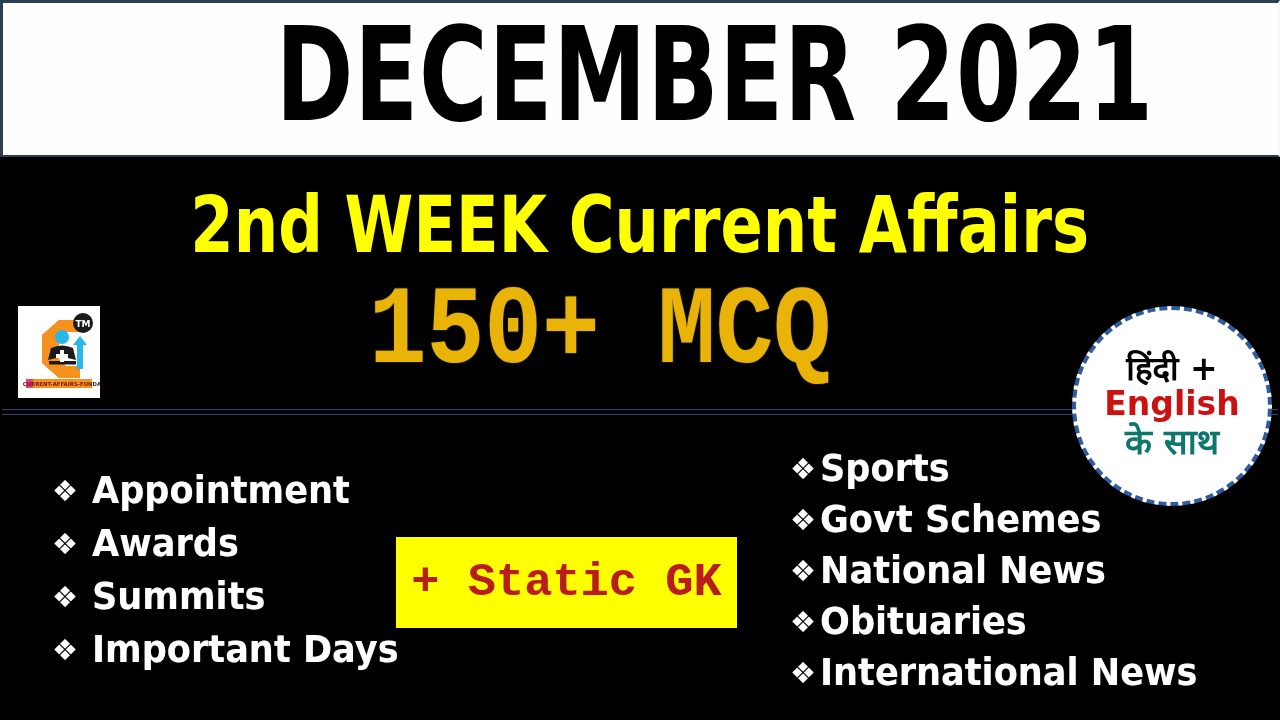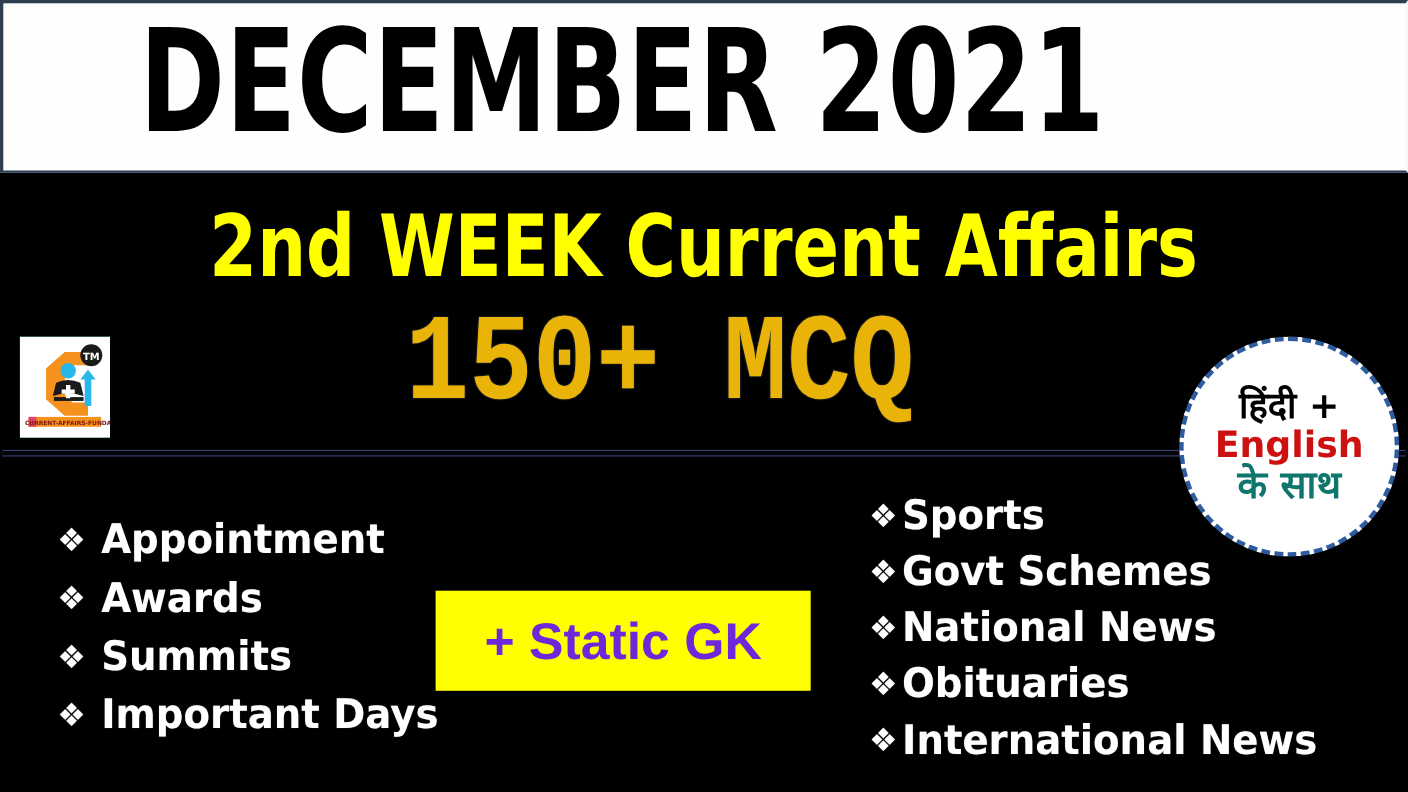--- a/index.html
+++ b/index.html
@@ -26,21 +26,21 @@
     width: 1280px;
     height: 157px;
     background: #fefefe;
     border-top: 3px solid #2c3e50;
     border-left: 3px solid #2c3e50;
     border-right: 2px solid #f7f7f7;
     border-bottom: 2px solid #2b3a55;
     box-sizing: border-box;
     display: flex;
     align-items: center;
-    justify-content: flex-start;
+    justify-content: flex-end;
   }
   .header-title {
     font-family: "DejaVu Sans", sans-serif;
     font-weight: bold;
     font-size: 120px;
     line-height: 1;
     letter-spacing: 1px;
     color: #000000;
     transform: scaleX(0.78) scaleY(1.08);
     transform-origin: center center;
@@ -179,24 +179,24 @@
     left: 396px;
     top: 537px;
     width: 341px;
     height: 91px;
     background: #ffff00;
     display: flex;
     align-items: center;
     justify-content: center;
   }
   .static-gk span {
-    font-family: Liberation Sans, sans-serif;
+    font-family: Liberation Mono, monospace;
     font-weight: bold;
     font-size: 47px;
-    color: #6d28d9;
+    color: #b91c1c;
     line-height: 1;
     white-space: nowrap;
   }
 </style>
 </head>
 <body>
 
 <div id="poster">
 
   <div class="header-band">

